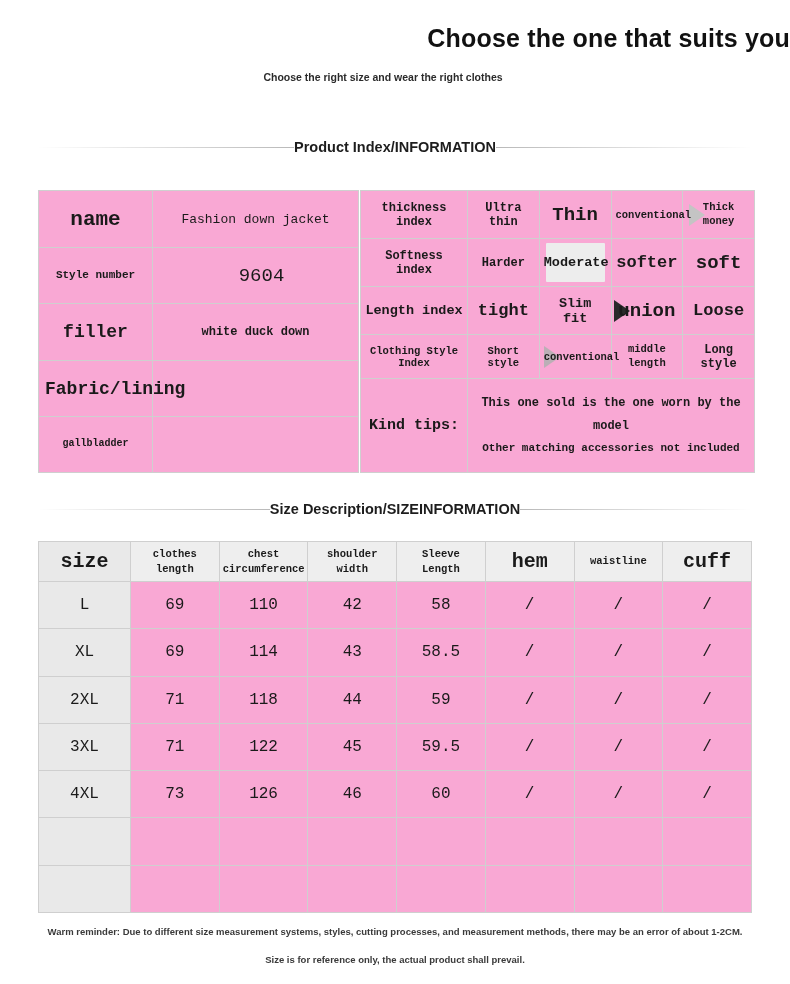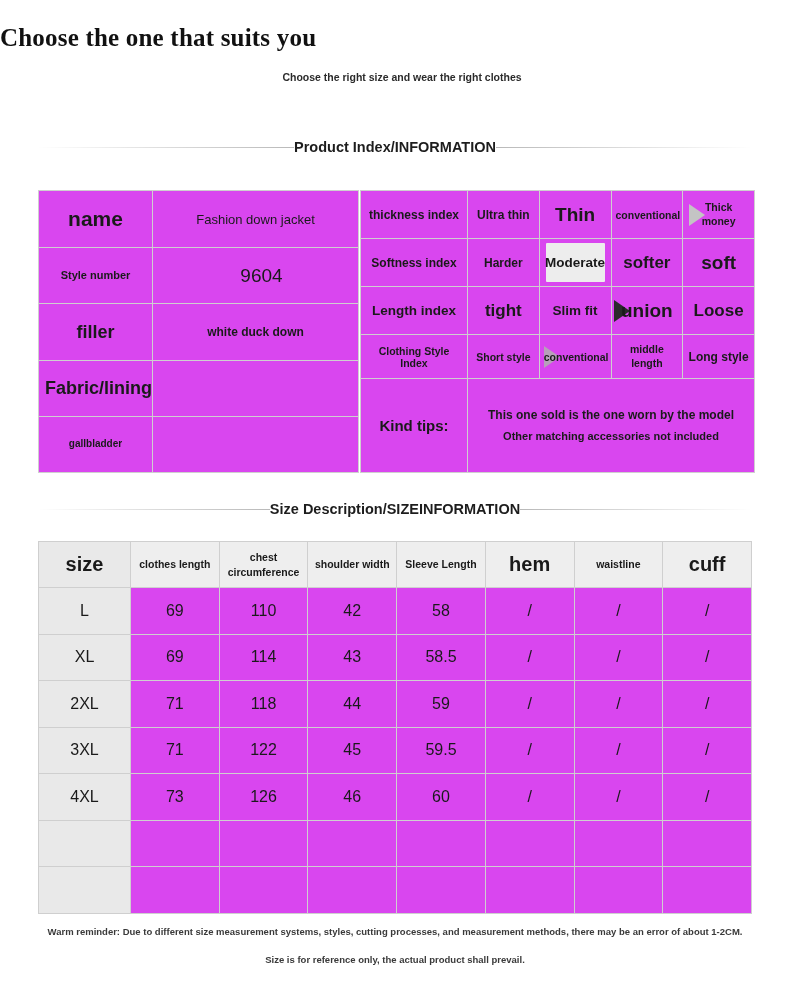--- a/index.html
+++ b/index.html
@@ -9,27 +9,26 @@
     width: 790px; height: 984px;
     font-family: "Liberation Sans", sans-serif;
     color: #1a1a1a;
     -webkit-font-smoothing: antialiased;
   }
   .page { position: relative; width: 790px; height: 984px; overflow: hidden; }
 
   
   .hero-title {
     position: absolute; left: 0; top: 24px; width: 790px;
-    text-align: left;
+    text-align: right;
     font-size: 25px; font-weight: 700; letter-spacing: .2px;
     color: #111;
-    font-family: Liberation Serif, serif;
   }
   .hero-sub {
-    position: absolute; left: 252px; top: 70px; width: 300px;
+    position: absolute; left: 233px; top: 70px; width: 300px;
     text-align: center;
     font-size: 10.5px; font-weight: 600; line-height: 1.5;
     color: #2b2b2b;
   }
 
   
   .section-head {
     position: absolute; left: 38px; width: 714px;
     display: flex; align-items: center; 
   }
@@ -41,21 +40,21 @@
     background: linear-gradient(to left, rgba(170,170,170,0), #b9b9b9);
   }
   .section-head .stxt {
     flex: 0 0 auto;
     font-size: 14.5px; font-weight: 700; color: #1d1d1d; white-space: nowrap;
   }
   #section-product { top: 139px; }
   #section-size    { top: 501px; }
 
   
-  .tbl { border-collapse: collapse; table-layout: fixed; background: #d946ef; }
+  .tbl { border-collapse: collapse; table-layout: fixed; background: #f9a8d4; font-family: Liberation Mono, monospace; }
   .tbl td { border: 1px solid #cfcfcf; text-align: center; vertical-align: middle; }
 
   
   #info-table {
     position: absolute; left: 38px; top: 190px;
     width: 320px; height: 282px;
   }
   #info-table td { padding: 2px 6px; }
   #info-table .lbl { width: 114px; }
   #info-table .val { width: 206px; }
@@ -112,21 +111,21 @@
   
   #size-table {
     position: absolute; left: 38px; top: 541px;
     width: 714px; height: 372px;
   }
   #size-table td { padding: 2px 3px; }
   #size-table .c-size { width: 92px; background: #e9e9e9; }
   #size-table thead td { background: #eeeeee; }
   #size-table thead td.c-size { background: #e9e9e9; }
   #size-table tbody tr { height: 46.5px; }
-  #size-table thead tr { height: 46px; margin-left: 44px; }
+  #size-table thead tr { height: 40px; margin-left: 44px; }
   .hdr-big { font-size: 20px; font-weight: 700; }
   .hdr-sm  { font-size: 10.5px; font-weight: 600; line-height: 1.4; }
   .cell-size { font-size: 16px; font-weight: 400; }
   .cell-num  { font-size: 16px; font-weight: 400; }
 
   
   .note {
     position: absolute; left: 0; width: 790px; text-align: center;
     font-size: 9.5px; font-weight: 600; color: #3a3a3a;
   }

